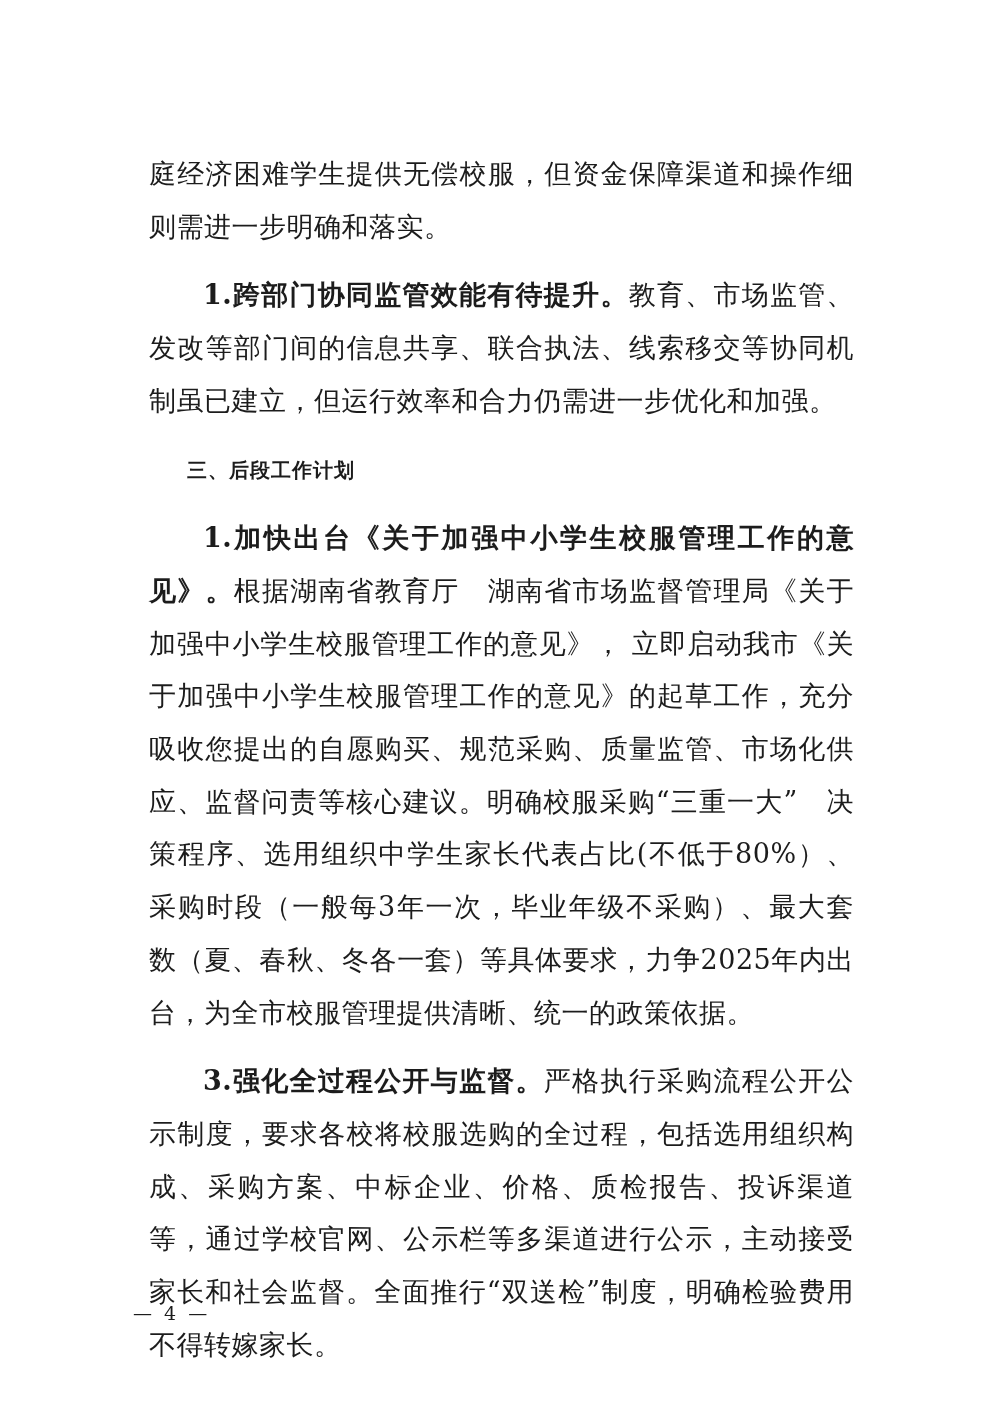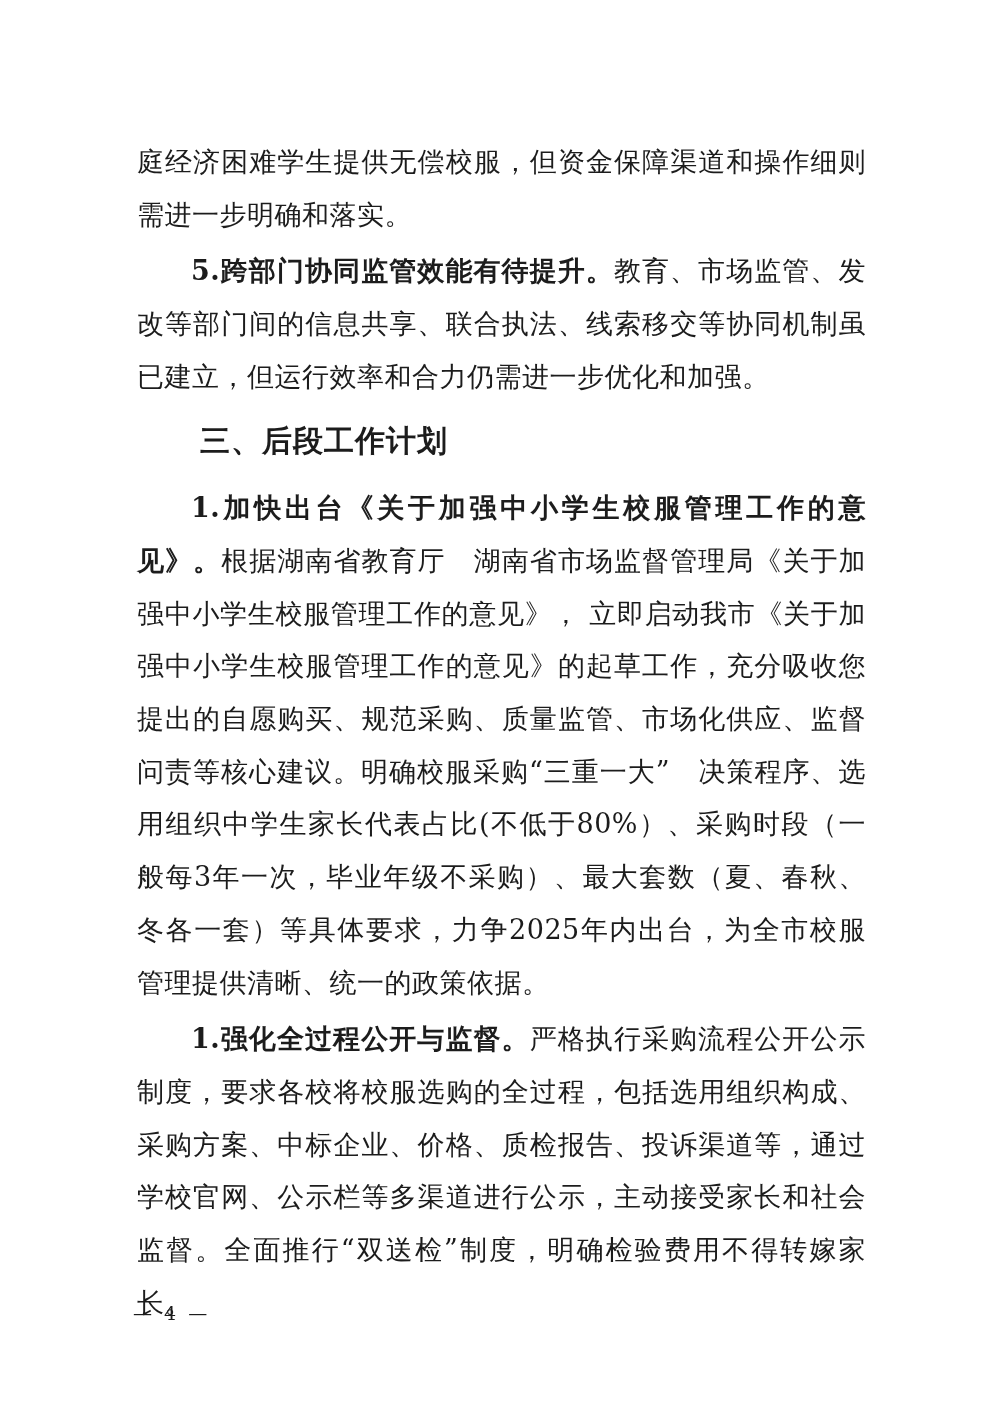--- a/index.html
+++ b/index.html
@@ -16,38 +16,38 @@
     font-family: "DejaVu Serif", "Liberation Serif", serif;
     color: #1c1c1c;
   }
   .content {
     position: absolute;
     left: 133px;
     top: 132px;
     width: 737px;
   }
   p.par {
-    margin: 4px;
+    margin: 16px;
     padding: 0;
     font-size: 27px;
     line-height: 52.7px;
     text-align: justify;
     text-justify: inter-ideograph;
     letter-spacing: 0.5px;
     word-break: break-all;
   }
   p.par.indent {
     text-indent: 54px;
   }
   p.heading {
-    margin: 13px;
+    margin: 0;
     padding: 0;
-    font-size: 30px;
+    font-size: 20px;
     line-height: 52.7px;
-    font-family: Liberation Mono, monospace;
+    font-family: Liberation Sans, sans-serif;
     font-weight: 700;
     text-indent: 54px;
     letter-spacing: 1px;
   }
   .run-bold {
     font-weight: 700;
   }
   .footer {
     position: absolute;
     left: 133px;
@@ -59,25 +59,25 @@
   }
 </style>
 </head>
 <body>
 
 <div class="page">
   <div class="content">
 
     <p class="par"><span>庭经济困难学生提供无偿校服，但资金保障渠道和操作细则需进一步明确和落实。</span></p>
 
-    <p class="par indent"><span class="run-bold">5.跨部门协同监管效能有待提升。</span><span>教育、市场监管、发改等部门间的信息共享、联合执法、线索移交等协同机制虽已建立，但运行效率和合力仍需进一步优化和加强。</span></p>
+    <p class="par indent"><span class="run-bold">1.跨部门协同监管效能有待提升。</span><span>教育、市场监管、发改等部门间的信息共享、联合执法、线索移交等协同机制虽已建立，但运行效率和合力仍需进一步优化和加强。</span></p>
 
     <p class="heading"><span>三、后段工作计划</span></p>
 
 
     <p class="par indent"><span class="run-bold">1.加快出台《关于加强中小学生校服管理工作的意见》。</span><span>根据湖南省教育厅　湖南省市场监督管理局《关于加强中小学生校服管理工作的意见》， 立即启动我市《关于加强中小学生校服管理工作的意见》的起草工作，充分吸收您提出的自愿购买、规范采购、质量监管、市场化供应、监督问责等核心建议。明确校服采购“三重一大”　决策程序、选用组织中学生家长代表占比(不低于80%）、采购时段（一般每3年一次，毕业年级不采购）、最大套数（夏、春秋、冬各一套）等具体要求，力争2025年内出台，为全市校服管理提供清晰、统一的政策依据。</span></p>
 
-    <p class="par indent"><span class="run-bold">1.强化全过程公开与监督。</span><span>严格执行采购流程公开公示制度，要求各校将校服选购的全过程，包括选用组织构成、采购方案、中标企业、价格、质检报告、投诉渠道等，通过学校官网、公示栏等多渠道进行公示，主动接受家长和社会监督。全面推行“双送检”制度，明确检验费用不得转嫁家长。</span></p>
+    <p class="par indent"><span class="run-bold">3.强化全过程公开与监督。</span><span>严格执行采购流程公开公示制度，要求各校将校服选购的全过程，包括选用组织构成、采购方案、中标企业、价格、质检报告、投诉渠道等，通过学校官网、公示栏等多渠道进行公示，主动接受家长和社会监督。全面推行“双送检”制度，明确检验费用不得转嫁家长。</span></p>
 
   </div>
 
   <div class="footer">— 4 —</div>
 </div>
 
 </body></html>

